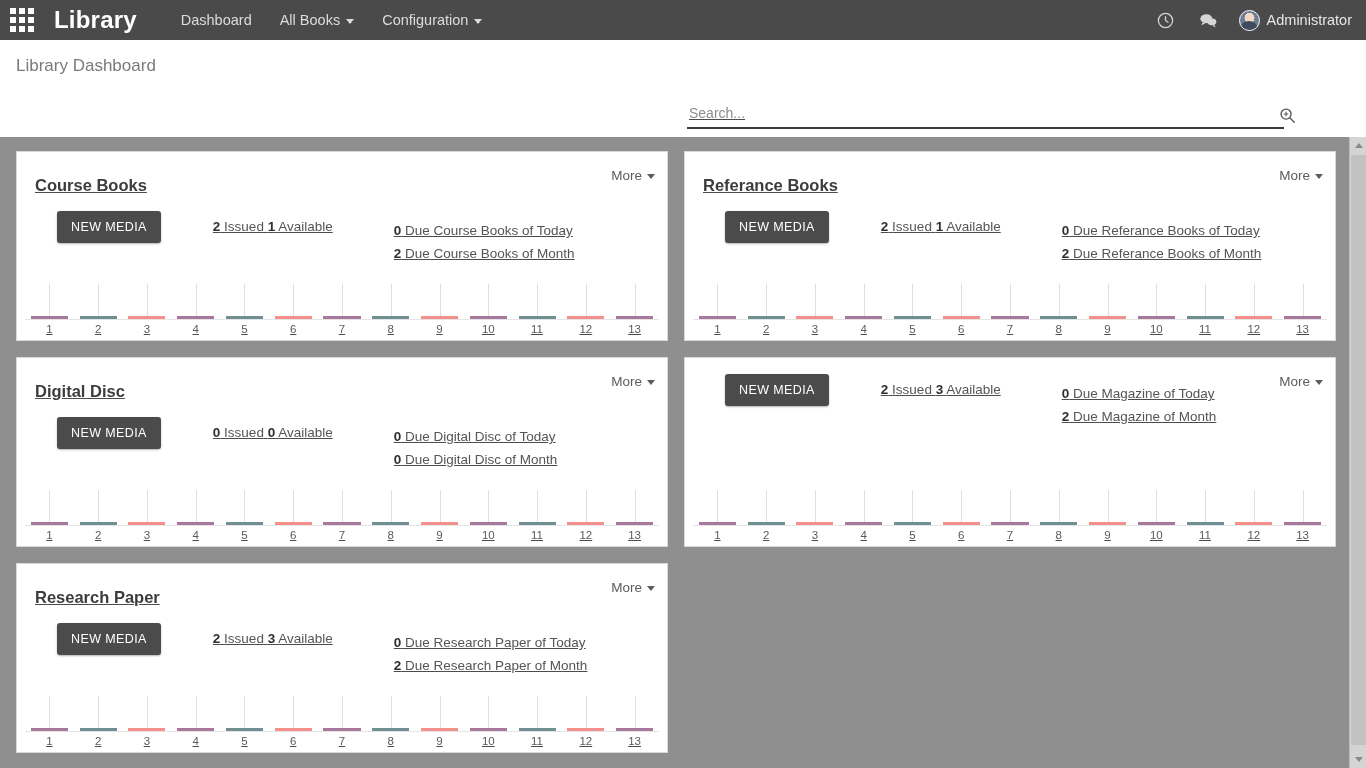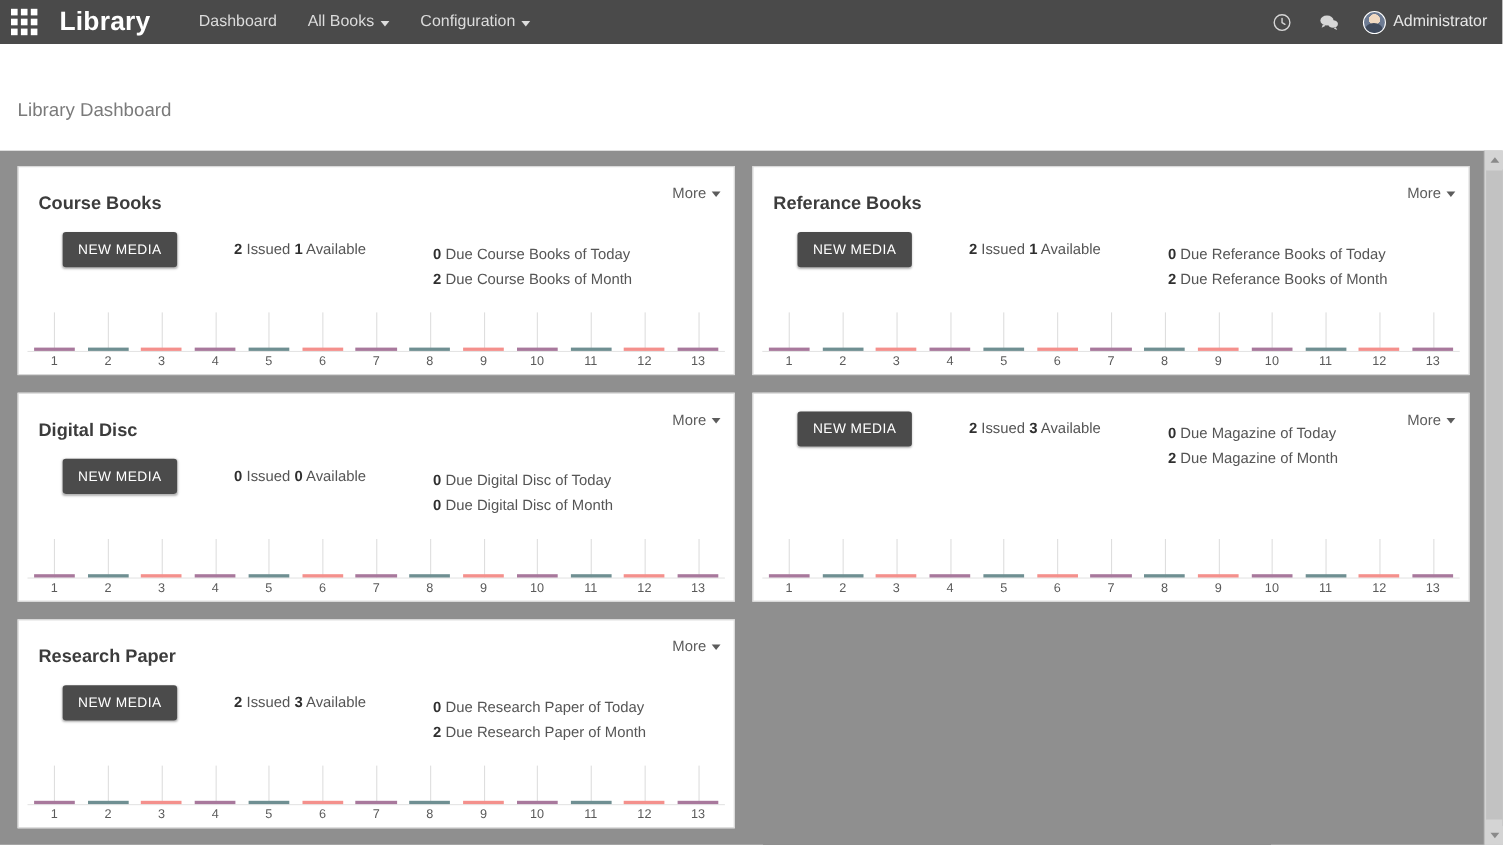--- a/index.html
+++ b/index.html
@@ -100,21 +100,20 @@
     height: 85px;
     background: #ffffff;
     padding: 0 18px 0 16px;
     position: relative;
   }
   .page-title {
     font-size: 17px;
     color: #7a7a7a;
     padding-top: 16px;
     font-weight: normal;
-    margin-top: 34px;
   }
   .search-wrap {
     position: absolute;
     left: 687px; top: 64px;
     width: 597px;
     display: flex;
     align-items: flex-end;
     text-decoration: underline;
   }
   .search-input {
@@ -162,21 +161,21 @@
     overflow: hidden;
   }
   .grid {
     display: flex;
     flex-wrap: wrap;
     align-content: flex-start;
     padding: 6px 8px;
     gap: 0;
     width: 1352px;
   }
-  .card-slot { width: 50%; padding: 8px 8px; }
+  .card-slot { width: 50%; padding: 8px 8px; text-decoration: underline; }
 
   .card {
     background: #ffffff;
     border: 1px solid #d8d8d8;
     position: relative;
     height: 190px;
     display: flex;
     flex-direction: column;
   }
   .card-more {

